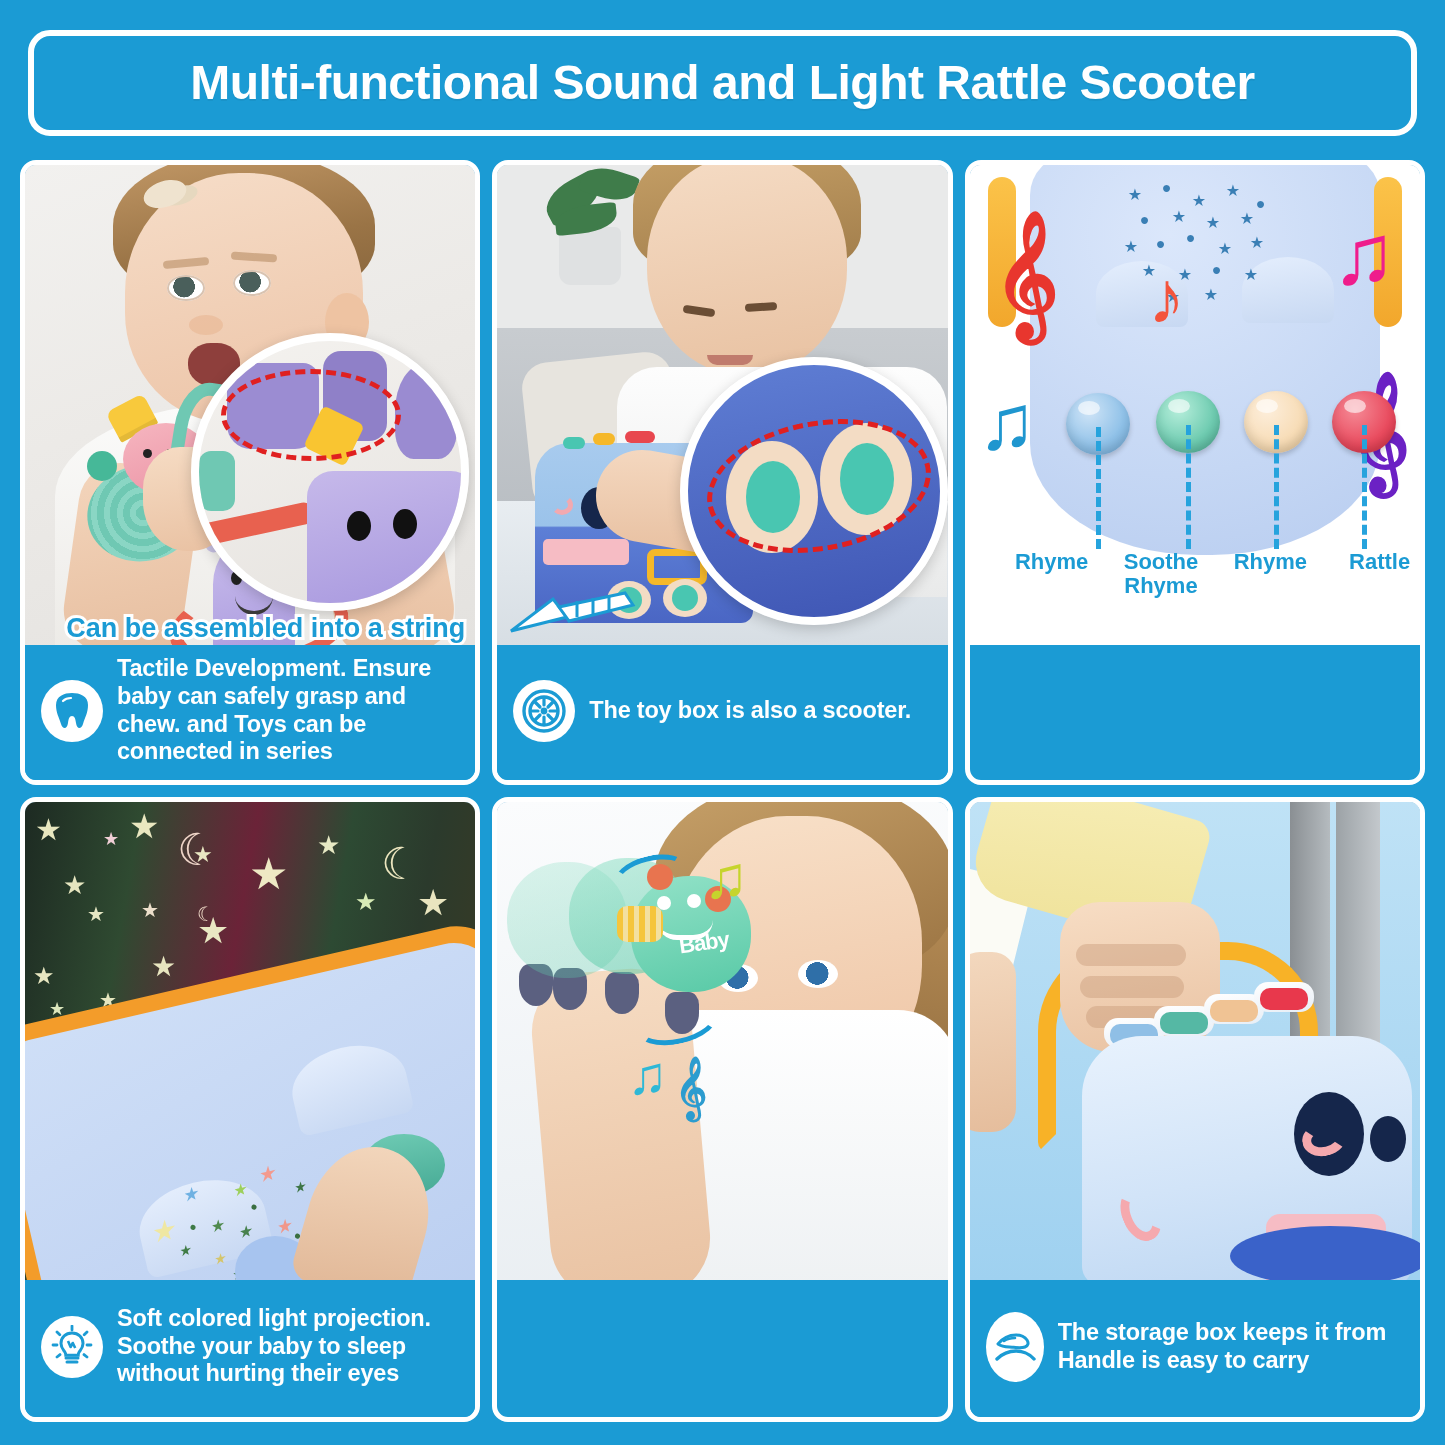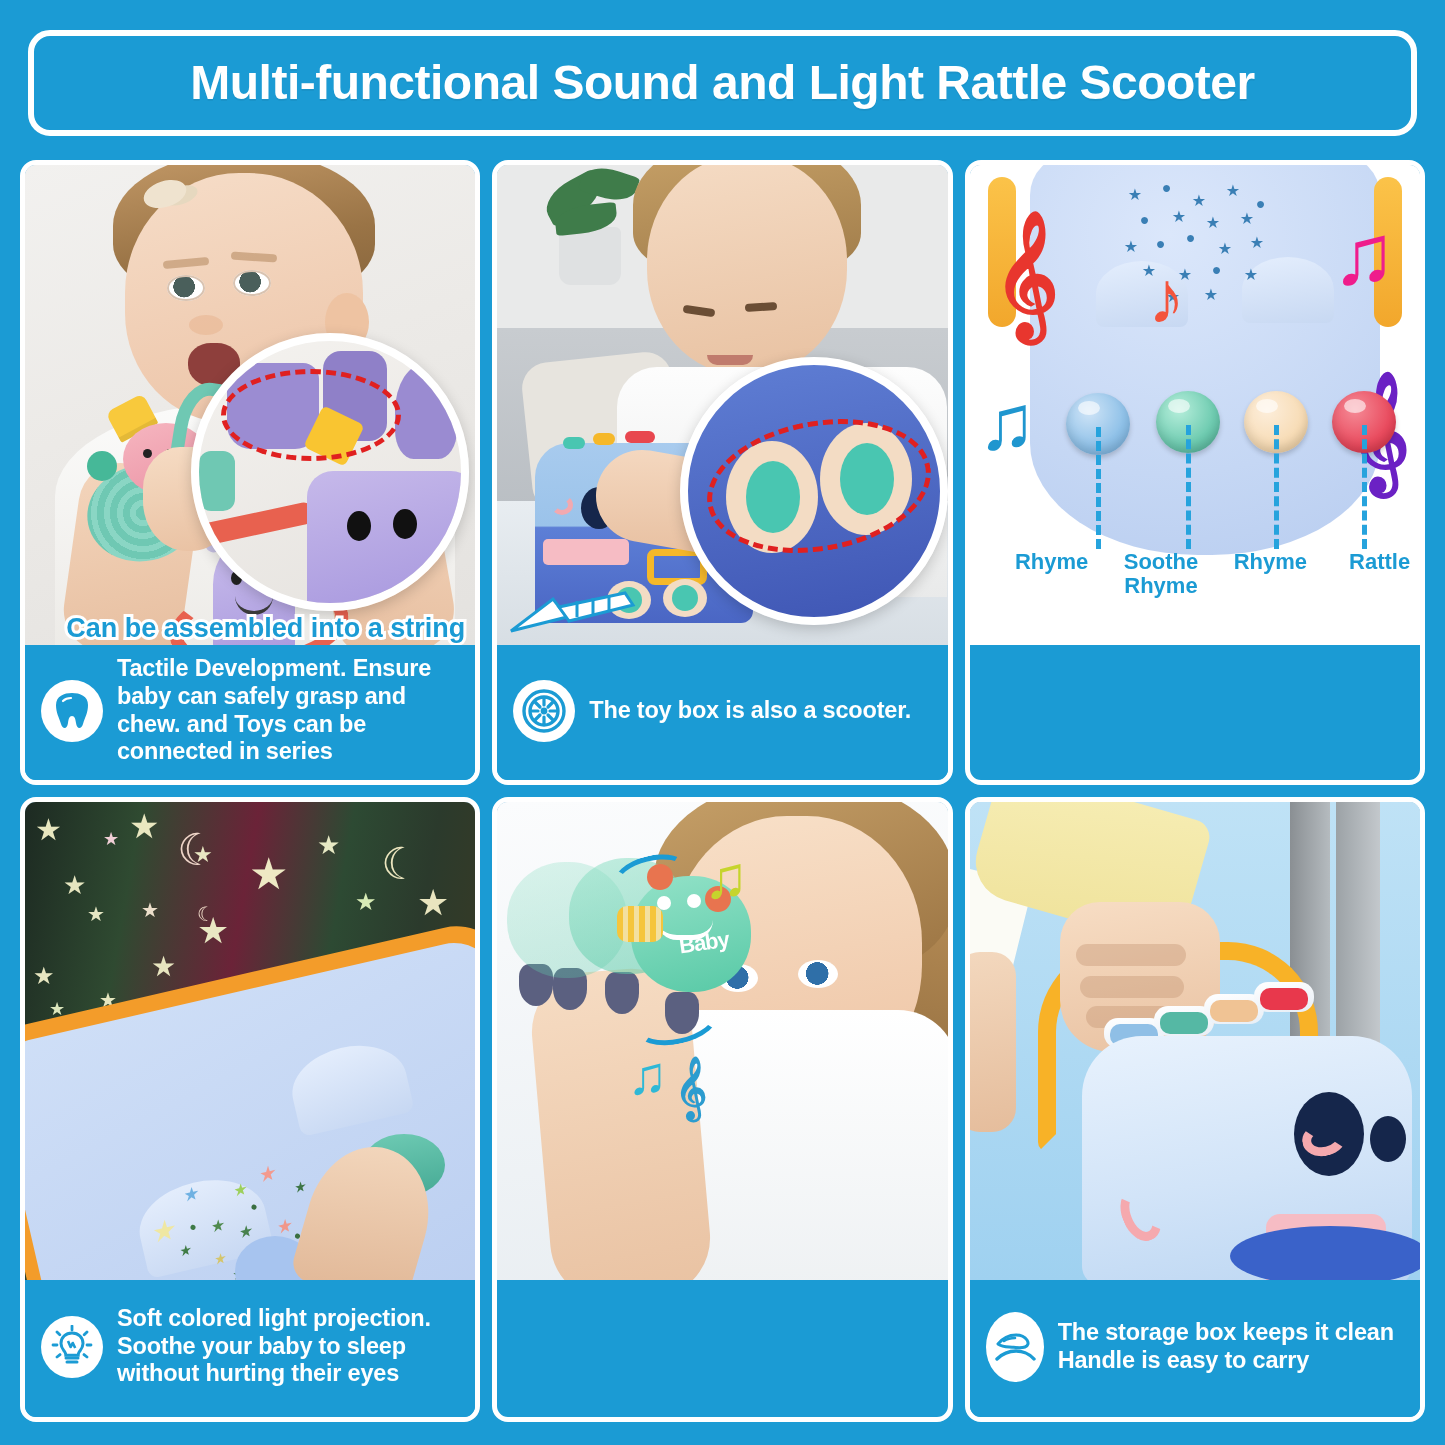--- a/index.html
+++ b/index.html
@@ -691,18 +691,18 @@
         </div>
       </div>
       <div class="caption">
         <div class="cap-icon oval">
           <svg width="42" height="34" viewBox="0 0 42 34">
             <path d="M4 14c4-5 11-9 18-9 5 0 9 2 11 5 2 3 1 6-2 7-4 1.4-9 .6-13 .2-4-.4-9 .4-14-3.2z" fill="none" stroke="#1b9bd4" stroke-width="3" stroke-linejoin="round"></path>
             <path d="M10 11c3-2 7-3 11-3" stroke="#1b9bd4" stroke-width="2.6" stroke-linecap="round" fill="none"></path>
             <path d="M3 29c6-6 14-8 19-8s13 2 18 8" fill="none" stroke="#1b9bd4" stroke-width="3.4" stroke-linecap="round"></path>
           </svg>
         </div>
-        <div class="cap-text">The storage box keeps it clean Handle is easy to carry</div>
+        <div class="cap-text">The storage box keeps it from Handle is easy to carry</div>
       </div>
     </div>
 
   </div>
 </div>
 
 </body></html>

